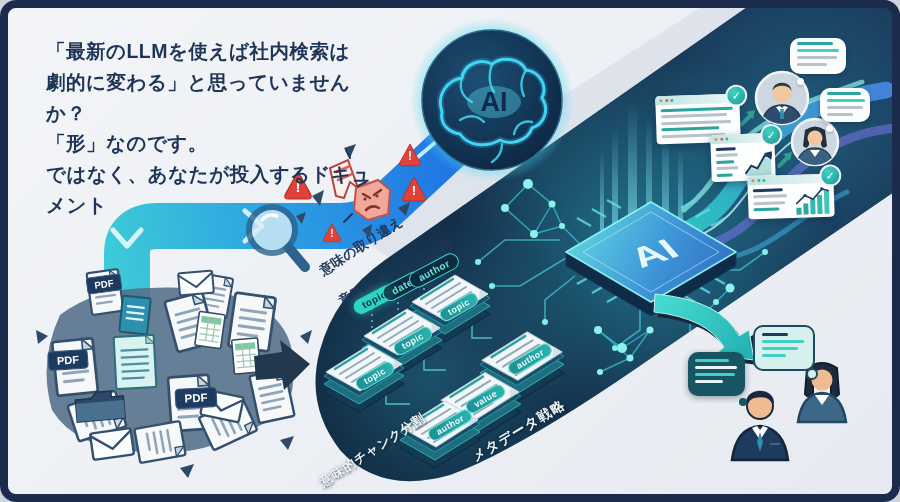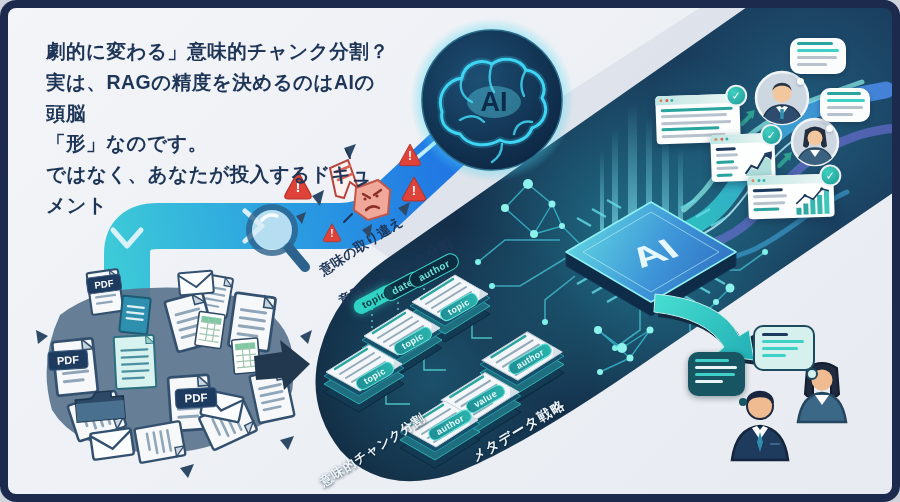--- a/index.html
+++ b/index.html
@@ -408,22 +408,22 @@
 </g>
 <g transform="translate(822,394)">
   <path d="M-15 -26 Q0 -36 15 -26 L17 0 Q12 6 9 0 L9 -12 Q0 -18 -9 -12 L-9 0 Q-12 6 -17 0 Z" fill="#1f2a3e" stroke="#141d2e" stroke-width="2"></path>
   <circle cx="0" cy="-14" r="10.5" fill="#f0bb90"></circle>
   <path d="M-24 28 Q-20 0 0 -1 Q20 0 24 28 Z" fill="#3c6888" stroke="#24465f" stroke-width="2.5"></path>
   <path d="M-7 1 L0 11 L7 1 Z" fill="#fff"></path>
 </g>
 </svg>
 
 <div class="headline">
-  <div>劇的に変わる」意味的チャンク分割？</div>
-  <div>実は、RAGの精度を決めるのはAIの頭脳</div>
+  <div>「最新のLLMを使えば社内検索は</div>
+  <div>劇的に変わる」と思っていませんか？</div>
   <div>「形」なのです。</div>
   <div>ではなく、あなたが投入するドキュメント</div>
 </div>
 
 <div class="rlabel dark" style="left:326px;top:262px;font-size:13.5px;transform:rotate(-33deg);">意味の取り違え</div>
 
 <div class="rlabel dark" style="left:344px;top:292px;font-size:13px;transform:rotate(-28deg);letter-spacing:1px;">意味的チャンク分割</div>
 <div class="rlabel light" style="left:326px;top:474px;font-size:12.5px;transform:rotate(-33deg);letter-spacing:1px;">意味的チャンク分割</div>
 <div class="rlabel light" style="left:478px;top:448px;font-size:13.5px;transform:rotate(-31deg);letter-spacing:1.5px;">メタデータ戦略</div>
 

